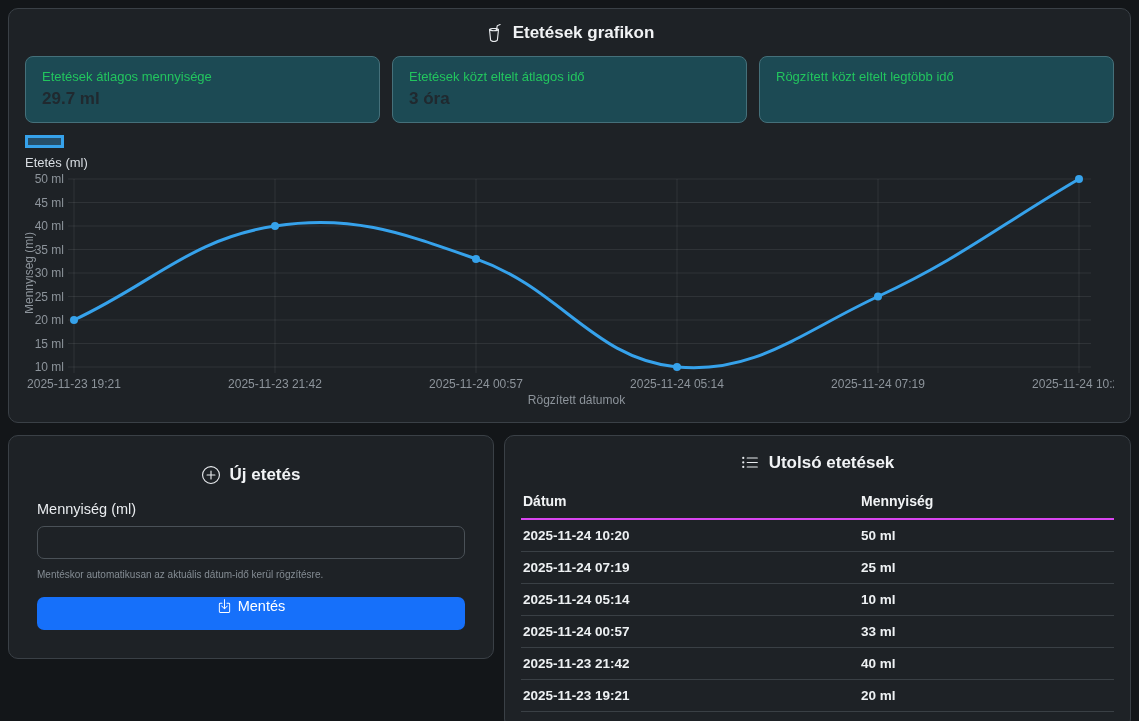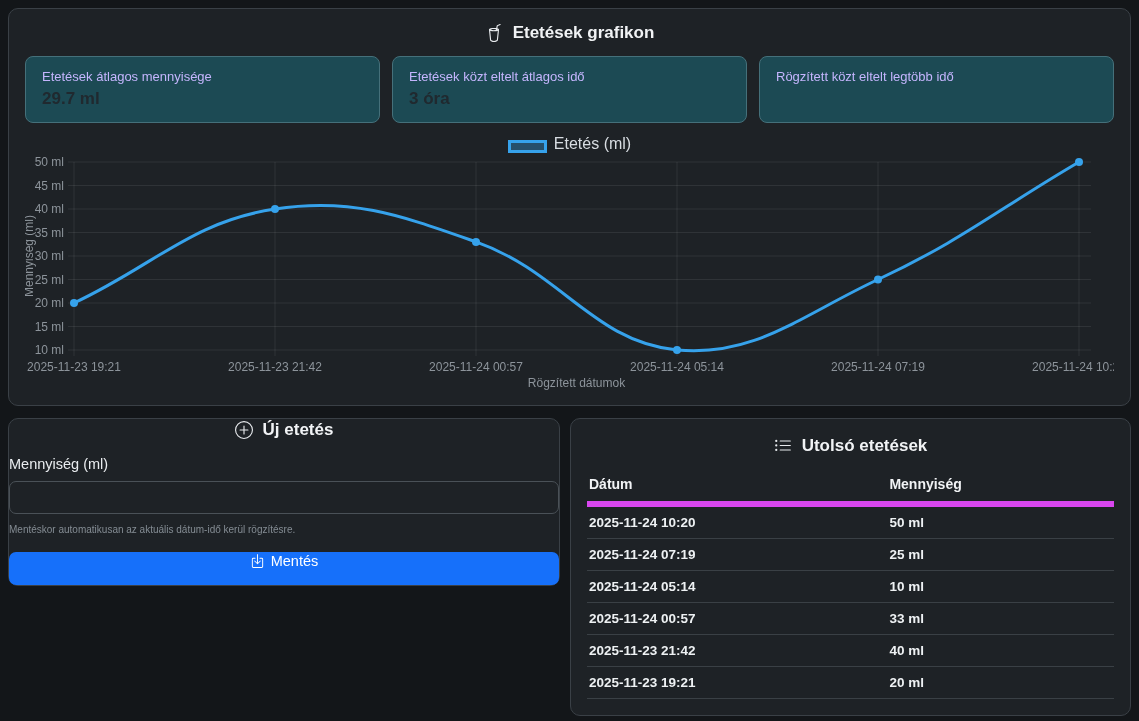--- a/index.html
+++ b/index.html
@@ -19,58 +19,58 @@
   .card-title .icon{display:inline-flex;width:18px;height:18px;color:#e8ebee;}
   .card-title .icon svg{width:18px;height:18px;}
 
   
   .chart-card{padding:13px 16px 12px;}
   .stats-row{display:flex;gap:12px;margin-top:12px;}
   .stat{
     flex:1;background:#1c4a54;border:1px solid #45707a;border-radius:8px;
     padding:11px 16px 12px;
   }
-  .stat-label{font-size:13px;color:#c4b5fd;line-height:17px;}
+  .stat-label{font-size:13px;color:#22c55e;line-height:17px;}
   .stat-value{font-size:17px;font-weight:700;color:#20292f;margin-top:3px;line-height:22px;}
 
   .legend{
-    display:flex;justify-content:center;align-items:flex-end;gap:7px;
-    margin-top:12px;font-size:16px;color:#d8dde2;
+    display:flex;justify-content:center;align-items:flex-start;gap:7px;
+    margin-top:12px;font-size:13px;color:#d8dde2;flex-direction:column;
   }
   .legend-box{
     width:39px;height:13px;box-sizing:border-box;
     background:rgba(54,162,235,0.35);border:3px solid #36a2eb;
   }
   svg.chart{display:block;margin-top:2px;}
   .tick{fill:#8d949b;font-size:12px;font-family:"Liberation Sans","DejaVu Sans",sans-serif;}
 
   
   .bottom-row{display:flex;gap:10px;margin-top:12px;align-items:flex-start;}
-  .new-card{width:552px;flex:none;padding:0;}
+  .new-card{width:486px;flex:none;padding:28px;}
   .field-label{display:block;font-size:14.5px;color:#e9ecef;margin:15px 0 9px;}
   .amount-input{
     width:100%;box-sizing:border-box;height:33px;background:transparent;
     border:1px solid #4a5157;border-radius:7px;color:#dee2e6;
     padding:0 10px;font-size:14px;font-family:inherit;outline:none;
   }
   .help{margin-top:8px;font-size:10px;color:#848c93;line-height:16px;}
   .save-btn{
     margin-top:14px;width:100%;height:33px;background:#1670fa;color:#ffffff;
     border:none;border-radius:7px;font-size:14.5px;font-weight:400;
     display:flex;align-items:flex-start;justify-content:center;gap:6px;
     cursor:pointer;font-family:inherit;
   }
   .save-btn .icon{display:inline-flex;width:15px;height:15px;}
   .save-btn .icon svg{width:15px;height:15px;}
 
   .table-card{flex:1;padding:16px;}
   table{width:100%;border-collapse:collapse;margin-top:13px;}
   th{
     text-align:left;font-size:14px;font-weight:700;color:#f1f3f5;
-    padding:6px 4px 9px 2px;border-bottom:6px solid #d946ef;
+    padding:6px 4px 9px 2px;border-bottom:2px solid #d946ef;
   }
   td{
     font-size:13.5px;font-weight:700;color:#eef1f3;
     padding:8px 4px 8px 2px;border-bottom:1px solid #3a4045;
   }
   th.col-date,td.col-date{width:57%;}
 </style>
 </head>
 <body>
 

